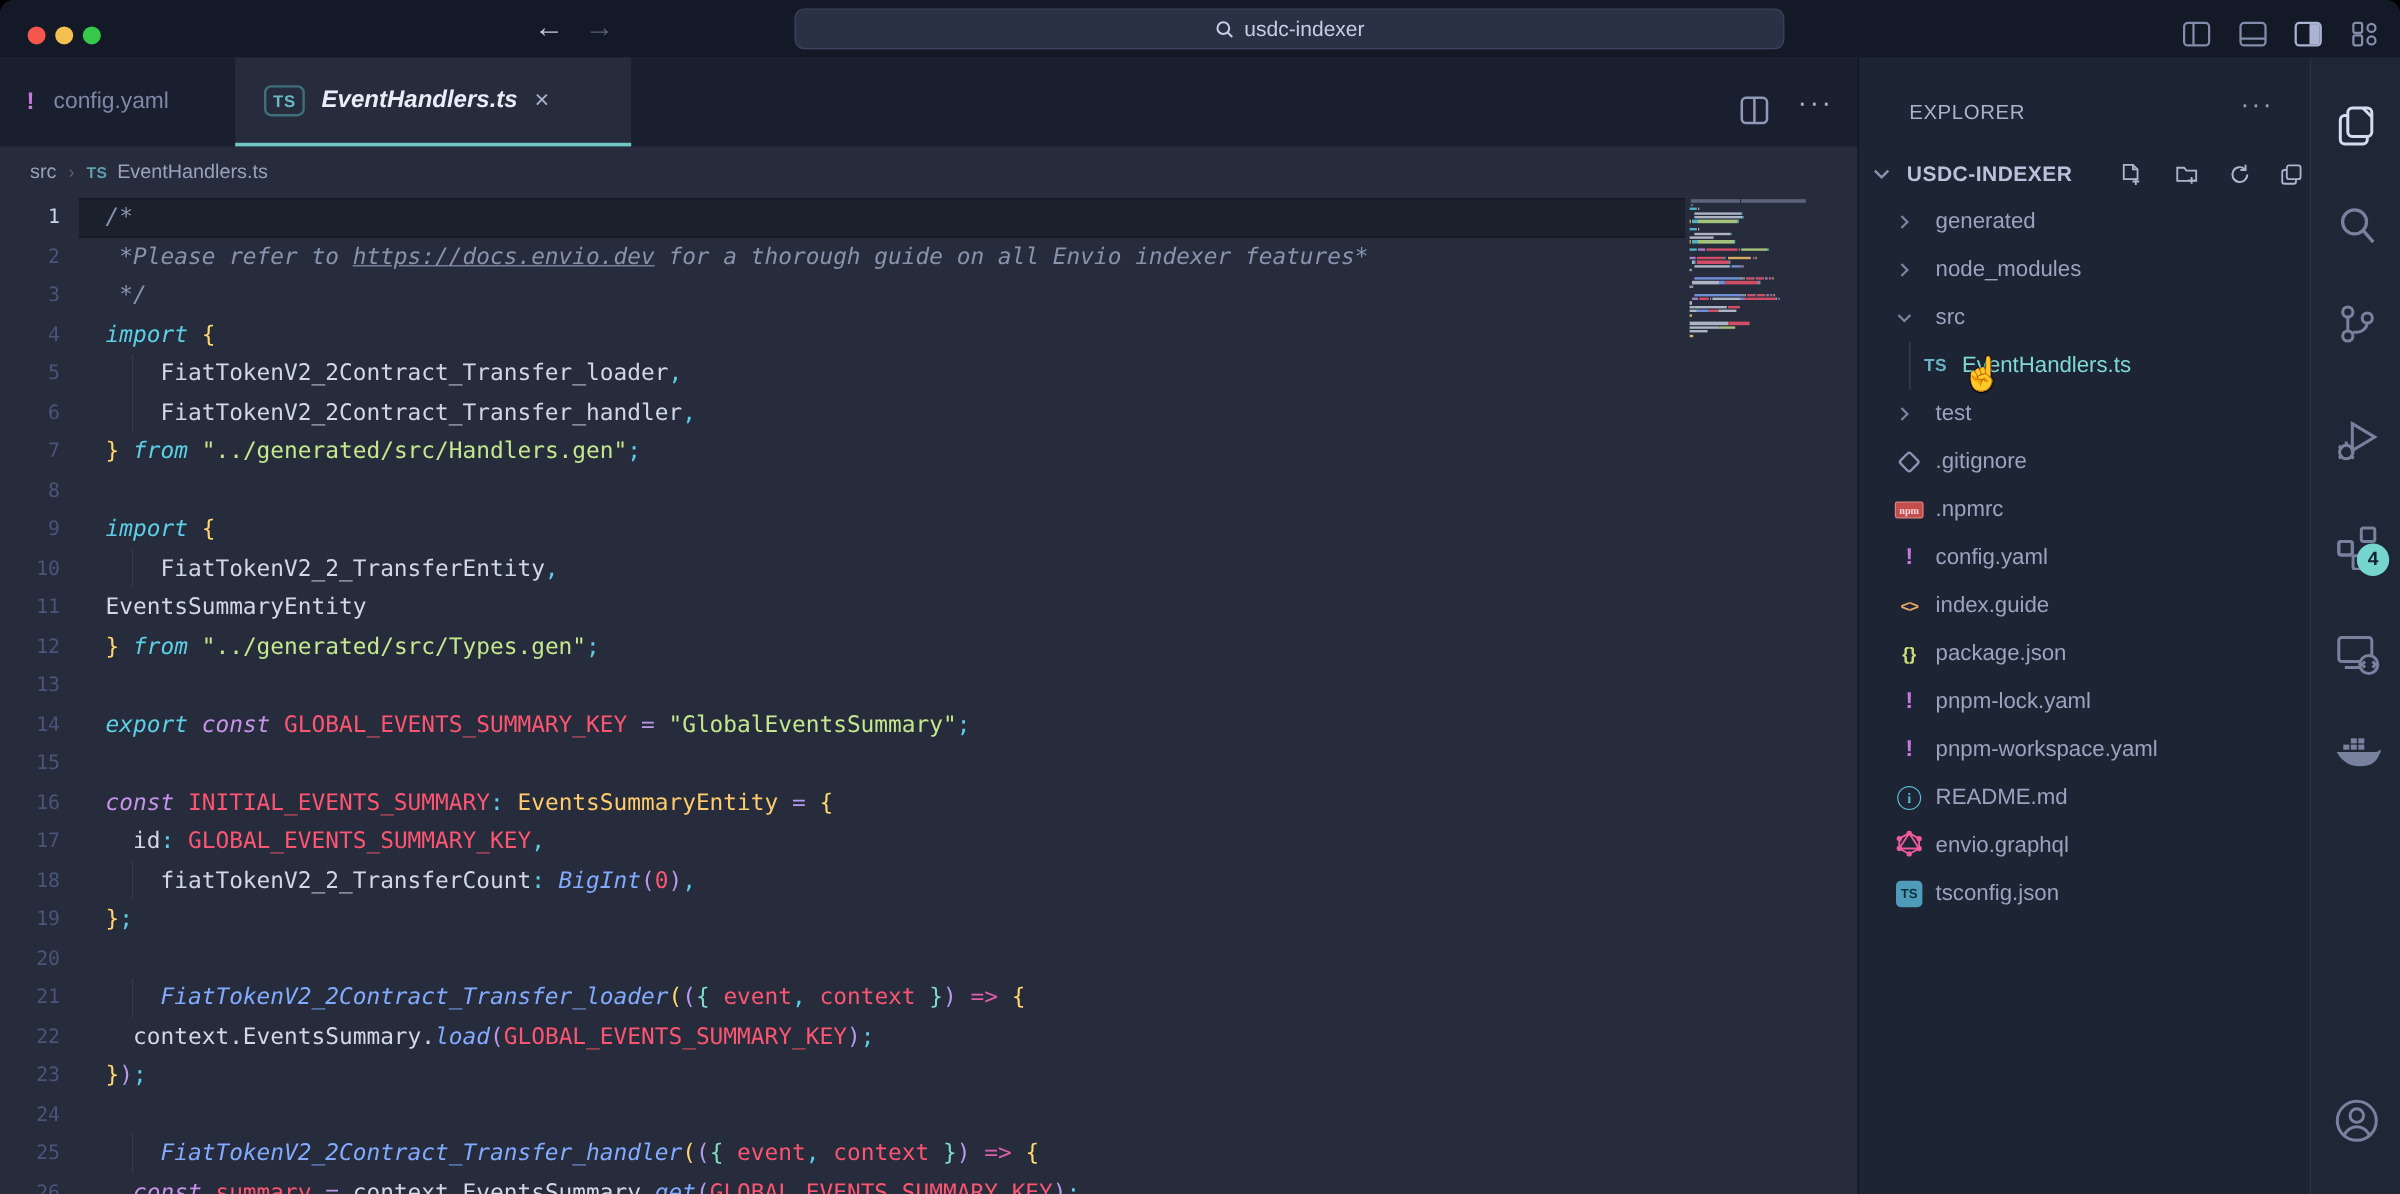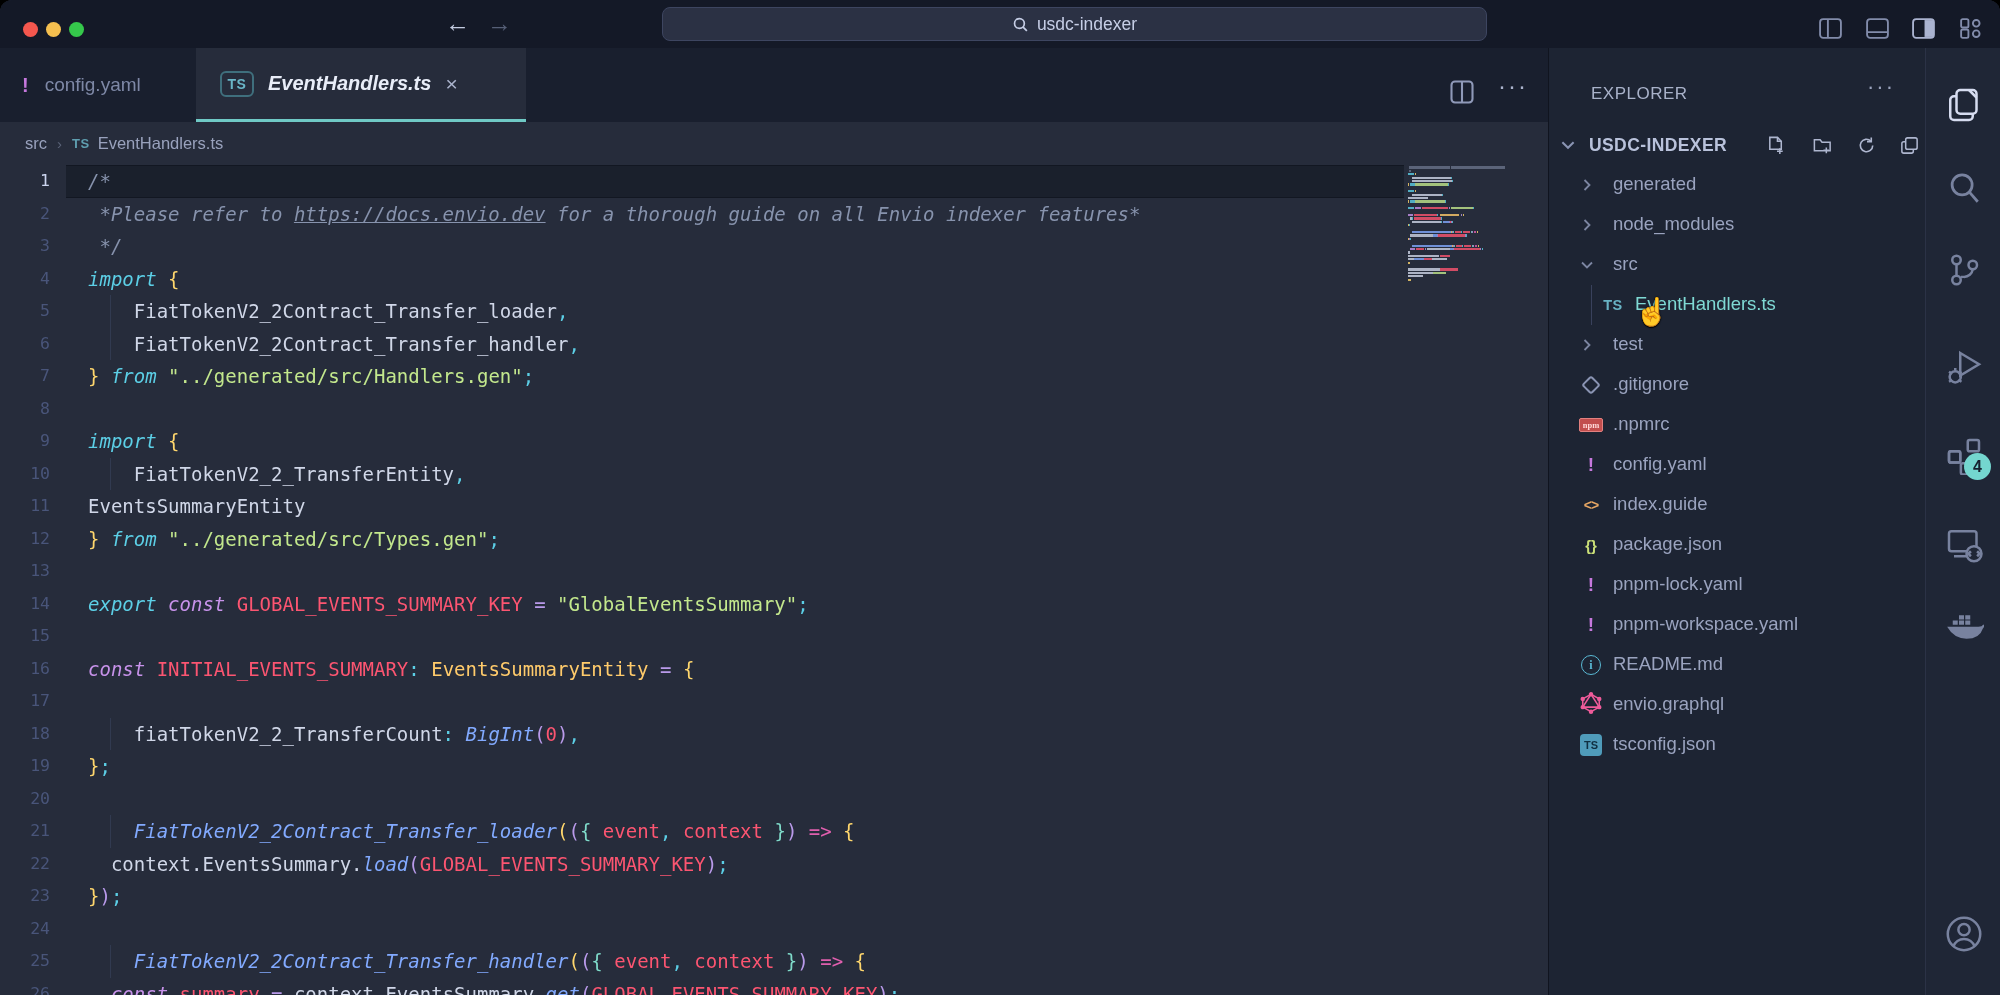--- a/index.html
+++ b/index.html
@@ -214,21 +214,21 @@
         <div class="code-line" style="top: 195px;"><span class="lnum">7</span><span class="ltext"><span class="tok-b1">}</span><span class="tok-kw"> from </span><span class="tok-s">"../generated/src/Handlers.gen"</span><span class="tok-p">;</span></span></div>
         <div class="code-line" style="top: 227.5px;"><span class="lnum">8</span><span class="ltext"></span></div>
         <div class="code-line" style="top: 260px;"><span class="lnum">9</span><span class="ltext"><span class="tok-kw">import</span><span class="tok-t"> </span><span class="tok-b1">{</span></span></div>
         <div class="code-line" style="top: 292.5px;"><span class="lnum">10</span><span class="iguide"></span><span class="ltext"><span class="tok-t">    FiatTokenV2_2_TransferEntity</span><span class="tok-p">,</span></span></div>
         <div class="code-line" style="top: 325px;"><span class="lnum">11</span><span class="ltext"><span class="tok-t">EventsSummaryEntity</span></span></div>
         <div class="code-line" style="top: 357.5px;"><span class="lnum">12</span><span class="ltext"><span class="tok-b1">}</span><span class="tok-kw"> from </span><span class="tok-s">"../generated/src/Types.gen"</span><span class="tok-p">;</span></span></div>
         <div class="code-line" style="top: 390px;"><span class="lnum">13</span><span class="ltext"></span></div>
         <div class="code-line" style="top: 422.5px;"><span class="lnum">14</span><span class="ltext"><span class="tok-kw">export</span><span class="tok-st"> const</span><span class="tok-cn"> GLOBAL_EVENTS_SUMMARY_KEY</span><span class="tok-op"> =</span><span class="tok-s"> "GlobalEventsSummary"</span><span class="tok-p">;</span></span></div>
         <div class="code-line" style="top: 455px;"><span class="lnum">15</span><span class="ltext"></span></div>
         <div class="code-line" style="top: 487.5px;"><span class="lnum">16</span><span class="ltext"><span class="tok-st">const</span><span class="tok-cn"> INITIAL_EVENTS_SUMMARY</span><span class="tok-p">:</span><span class="tok-ty"> EventsSummaryEntity</span><span class="tok-op"> =</span><span class="tok-b1"> {</span></span></div>
-        <div class="code-line" style="top: 520px;"><span class="lnum">17</span></div>
+        <div class="code-line" style="top: 520px;"><span class="lnum">17</span><span class="ltext"><span class="tok-t">  id</span><span class="tok-p">:</span><span class="tok-cn"> GLOBAL_EVENTS_SUMMARY_KEY</span><span class="tok-p">,</span></span></div>
         <div class="code-line" style="top: 552.5px;"><span class="lnum">18</span><span class="iguide"></span><span class="ltext"><span class="tok-t">    fiatTokenV2_2_TransferCount</span><span class="tok-p">:</span><span class="tok-fn"> BigInt</span><span class="tok-b2">(</span><span class="tok-n">0</span><span class="tok-b2">)</span><span class="tok-p">,</span></span></div>
         <div class="code-line" style="top: 585px;"><span class="lnum">19</span><span class="ltext"><span class="tok-b1">}</span><span class="tok-p">;</span></span></div>
         <div class="code-line" style="top: 617.5px;"><span class="lnum">20</span><span class="ltext"></span></div>
         <div class="code-line" style="top: 650px;"><span class="lnum">21</span><span class="iguide"></span><span class="ltext"><span class="tok-t">    </span><span class="tok-fn">FiatTokenV2_2Contract_Transfer_loader</span><span class="tok-b1">(</span><span class="tok-b2">(</span><span class="tok-b3">{</span><span class="tok-cn"> event</span><span class="tok-p">,</span><span class="tok-cn"> context</span><span class="tok-b3"> }</span><span class="tok-b2">)</span><span class="tok-ar"> =&gt;</span><span class="tok-b1"> {</span></span></div>
         <div class="code-line" style="top: 682.5px;"><span class="lnum">22</span><span class="ltext"><span class="tok-t">  context.EventsSummary.</span><span class="tok-fn">load</span><span class="tok-b2">(</span><span class="tok-cn">GLOBAL_EVENTS_SUMMARY_KEY</span><span class="tok-b2">)</span><span class="tok-p">;</span></span></div>
         <div class="code-line" style="top: 715px;"><span class="lnum">23</span><span class="ltext"><span class="tok-b1">}</span><span class="tok-b2">)</span><span class="tok-p">;</span></span></div>
         <div class="code-line" style="top: 747.5px;"><span class="lnum">24</span><span class="ltext"></span></div>
         <div class="code-line" style="top: 780px;"><span class="lnum">25</span><span class="iguide"></span><span class="ltext"><span class="tok-t">    </span><span class="tok-fn">FiatTokenV2_2Contract_Transfer_handler</span><span class="tok-b1">(</span><span class="tok-b2">(</span><span class="tok-b3">{</span><span class="tok-cn"> event</span><span class="tok-p">,</span><span class="tok-cn"> context</span><span class="tok-b3"> }</span><span class="tok-b2">)</span><span class="tok-ar"> =&gt;</span><span class="tok-b1"> {</span></span></div>
         <div class="code-line" style="top: 812.5px;"><span class="lnum">26</span><span class="ltext"><span class="tok-st">  const</span><span class="tok-cn"> summary</span><span class="tok-op"> =</span><span class="tok-t"> context.EventsSummary.</span><span class="tok-fn">get</span><span class="tok-b2">(</span><span class="tok-cn">GLOBAL_EVENTS_SUMMARY_KEY</span><span class="tok-b2">)</span><span class="tok-p">;</span></span></div>
         <div class="minimap">

